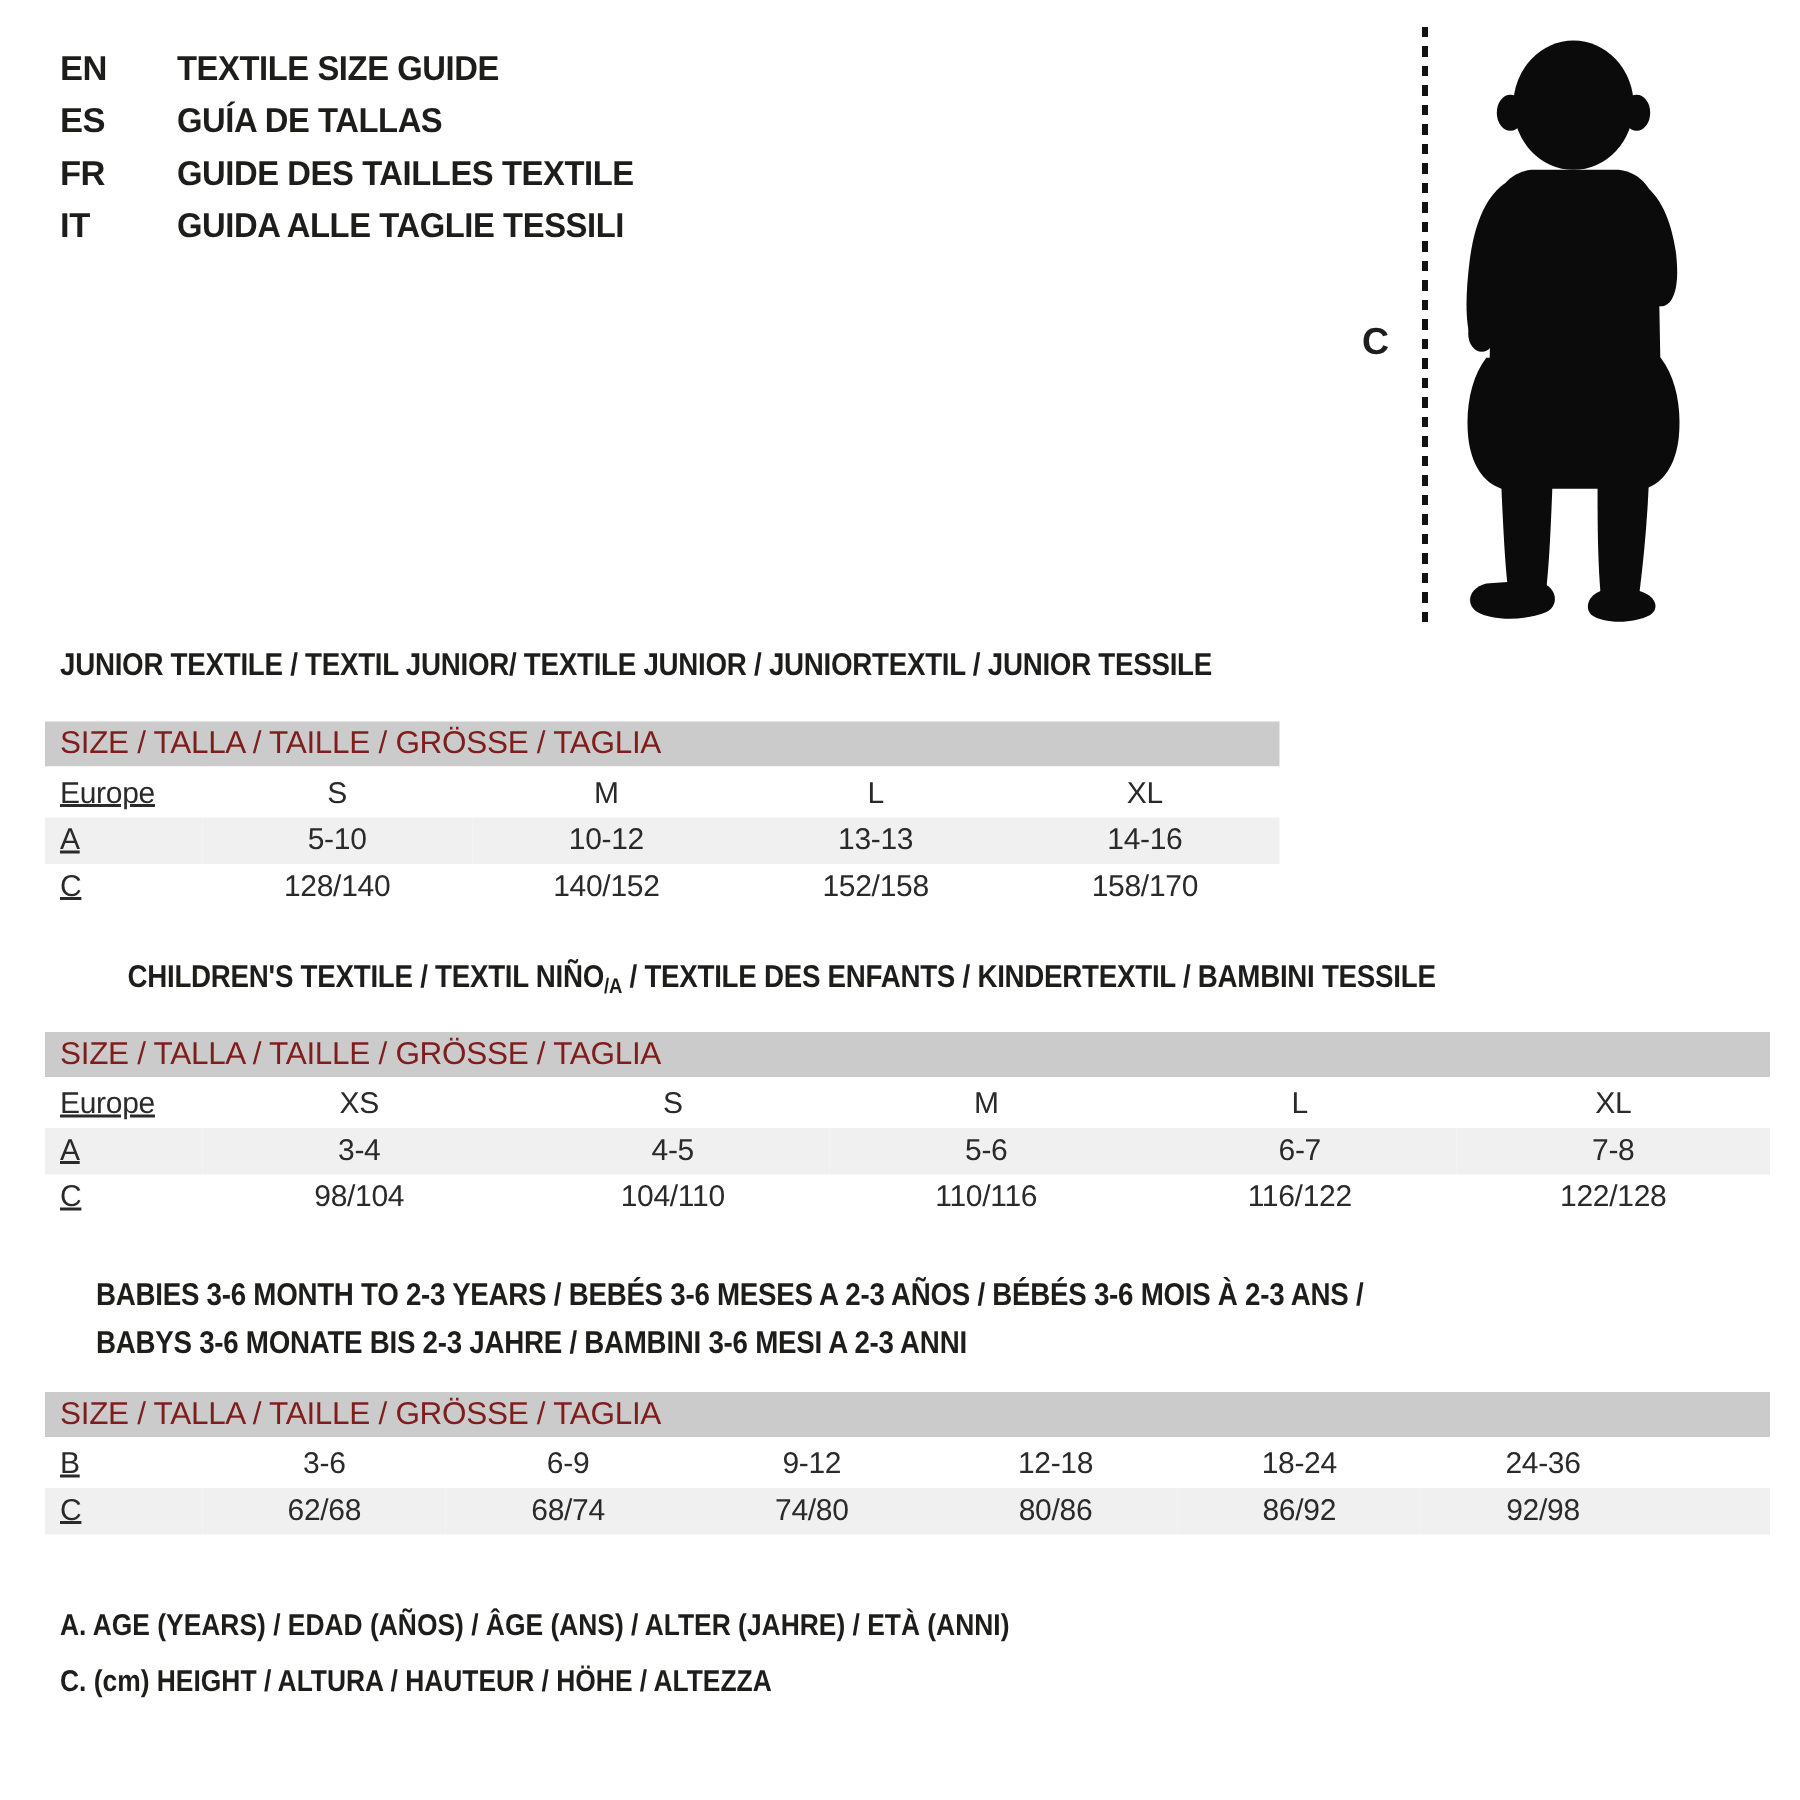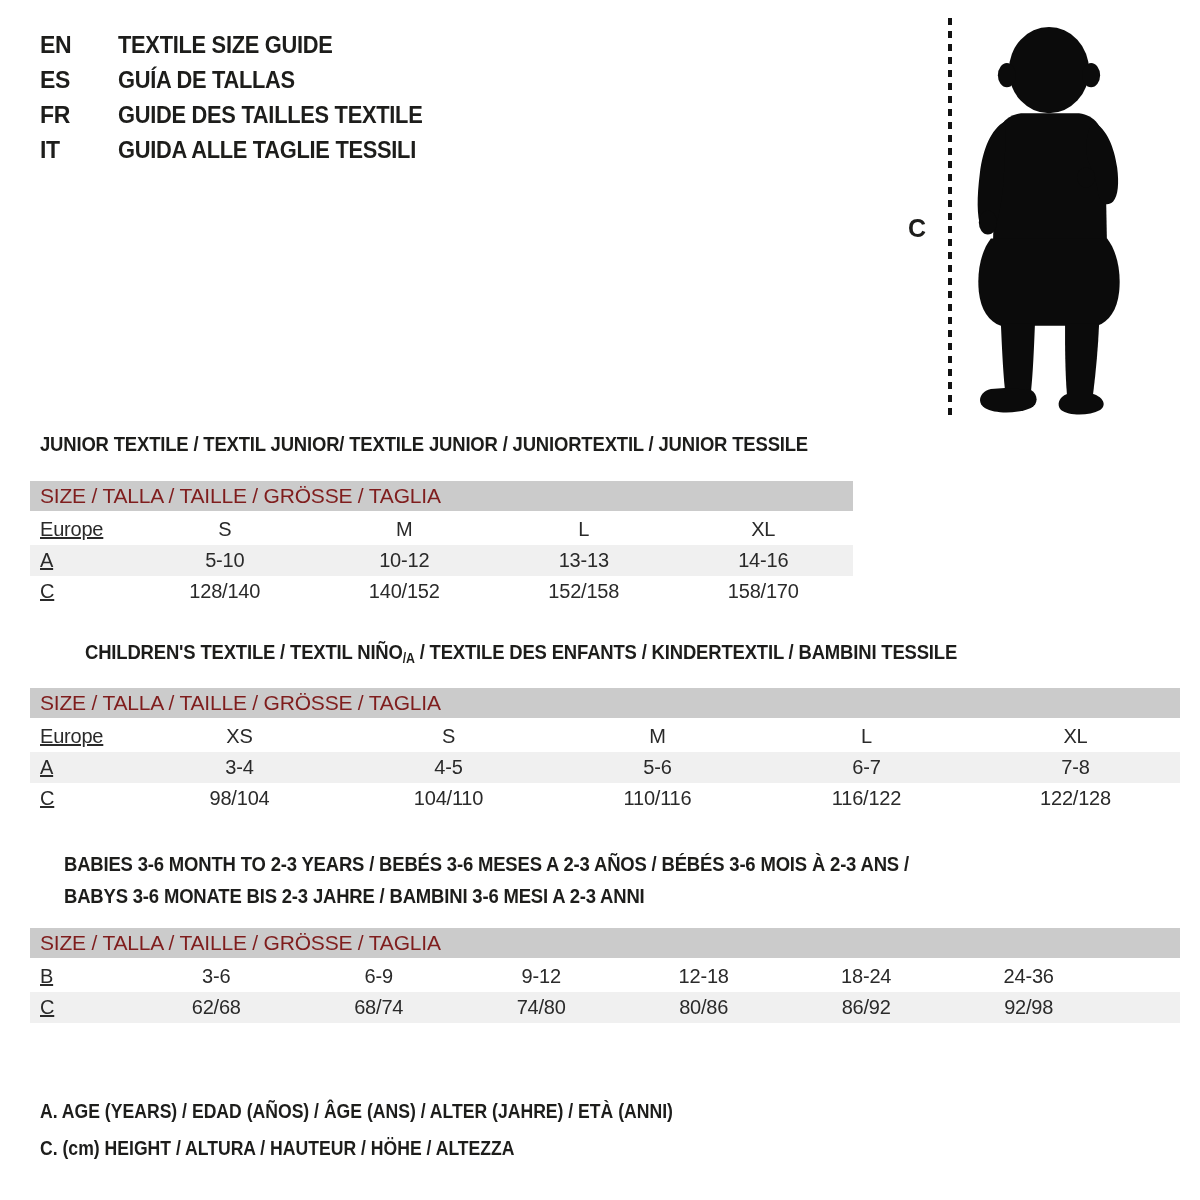--- a/index.html
+++ b/index.html
@@ -36,21 +36,21 @@
   table.size-table{border-collapse:collapse;table-layout:fixed;font-size:20px;color:#2a2a2a;letter-spacing:-0.2px;}
   table.size-table thead th{
     background:#cbcbcb;text-align:left;font-weight:normal;font-size:21px;color:#7f1d1d;
     height:24px;padding:3px 0 3px 10px;border-bottom:3px solid #ffffff;letter-spacing:-0.2px;
   }
   table.size-table td{text-align:center;height:31px;padding:0;}
   table.size-table td.lbl{text-align:left;padding-left:10px;text-decoration:underline;}
   table.size-table tr.alt{background:#f0f0f0;}
 
   
-  .legend{left:40px;top:1066px;font-weight:bold;font-size:20px;margin-top:27px;}
+  .legend{left:40px;top:1066px;font-weight:bold;font-size:20px;}
   .legend-line{height:37px;line-height:37px;white-space:nowrap;}
 </style>
 </head>
 <body>
 
 <div class="abs lang-list">
   <div class="lang-row">
     <span class="lang-code">EN</span>
     <span class="lang-label cond95">TEXTILE SIZE GUIDE</span>
   </div>

